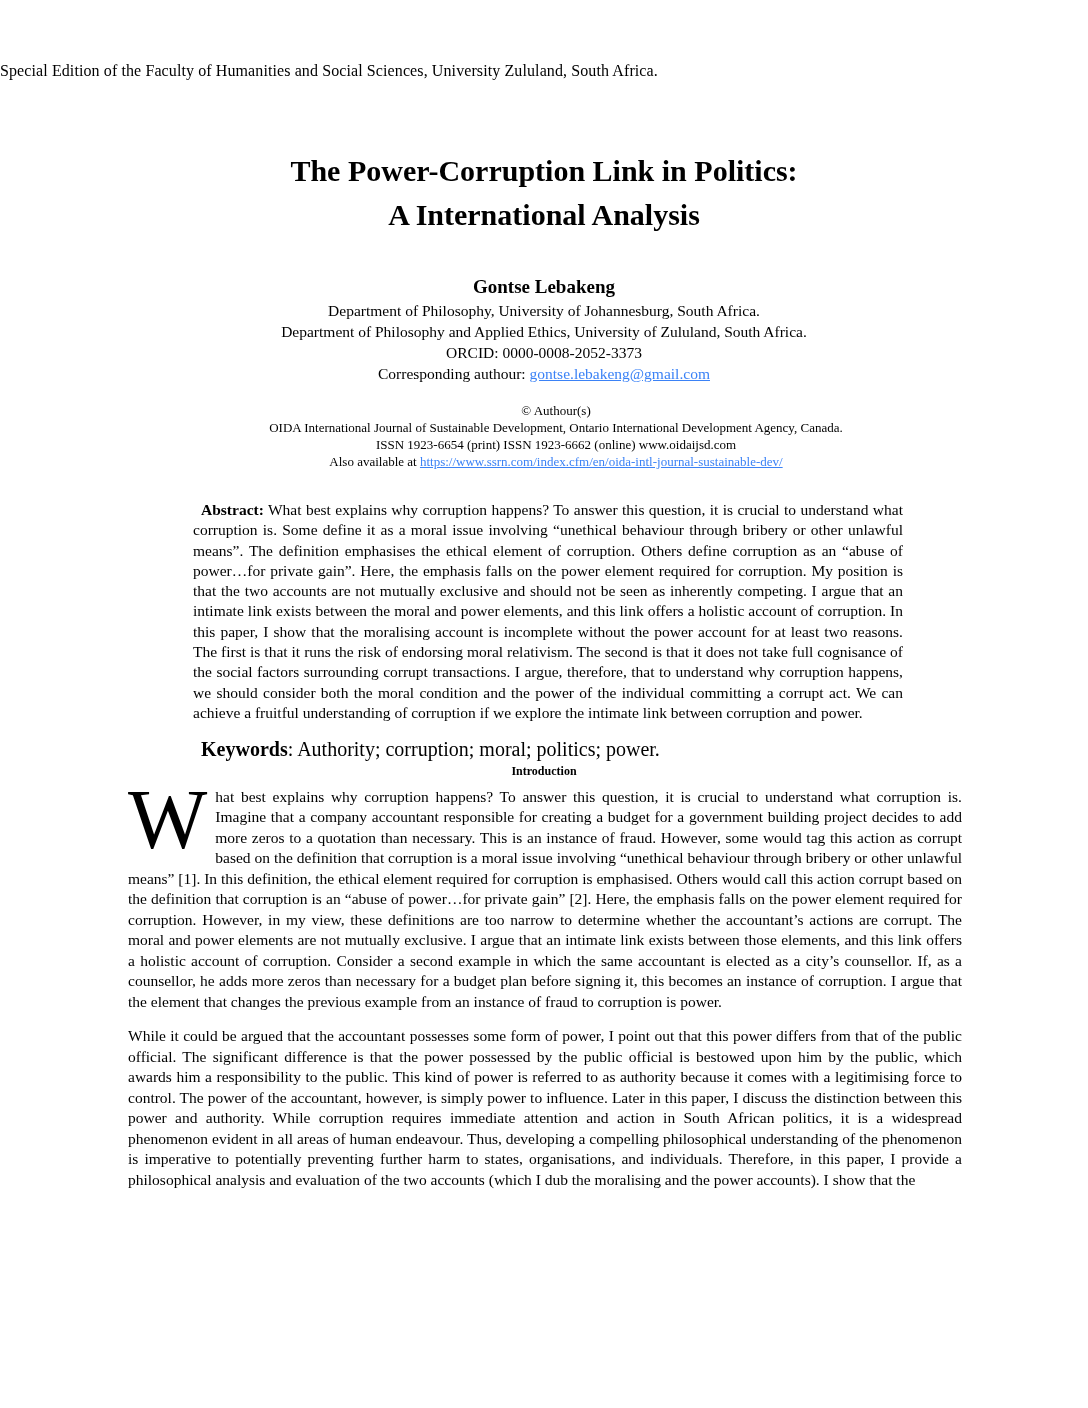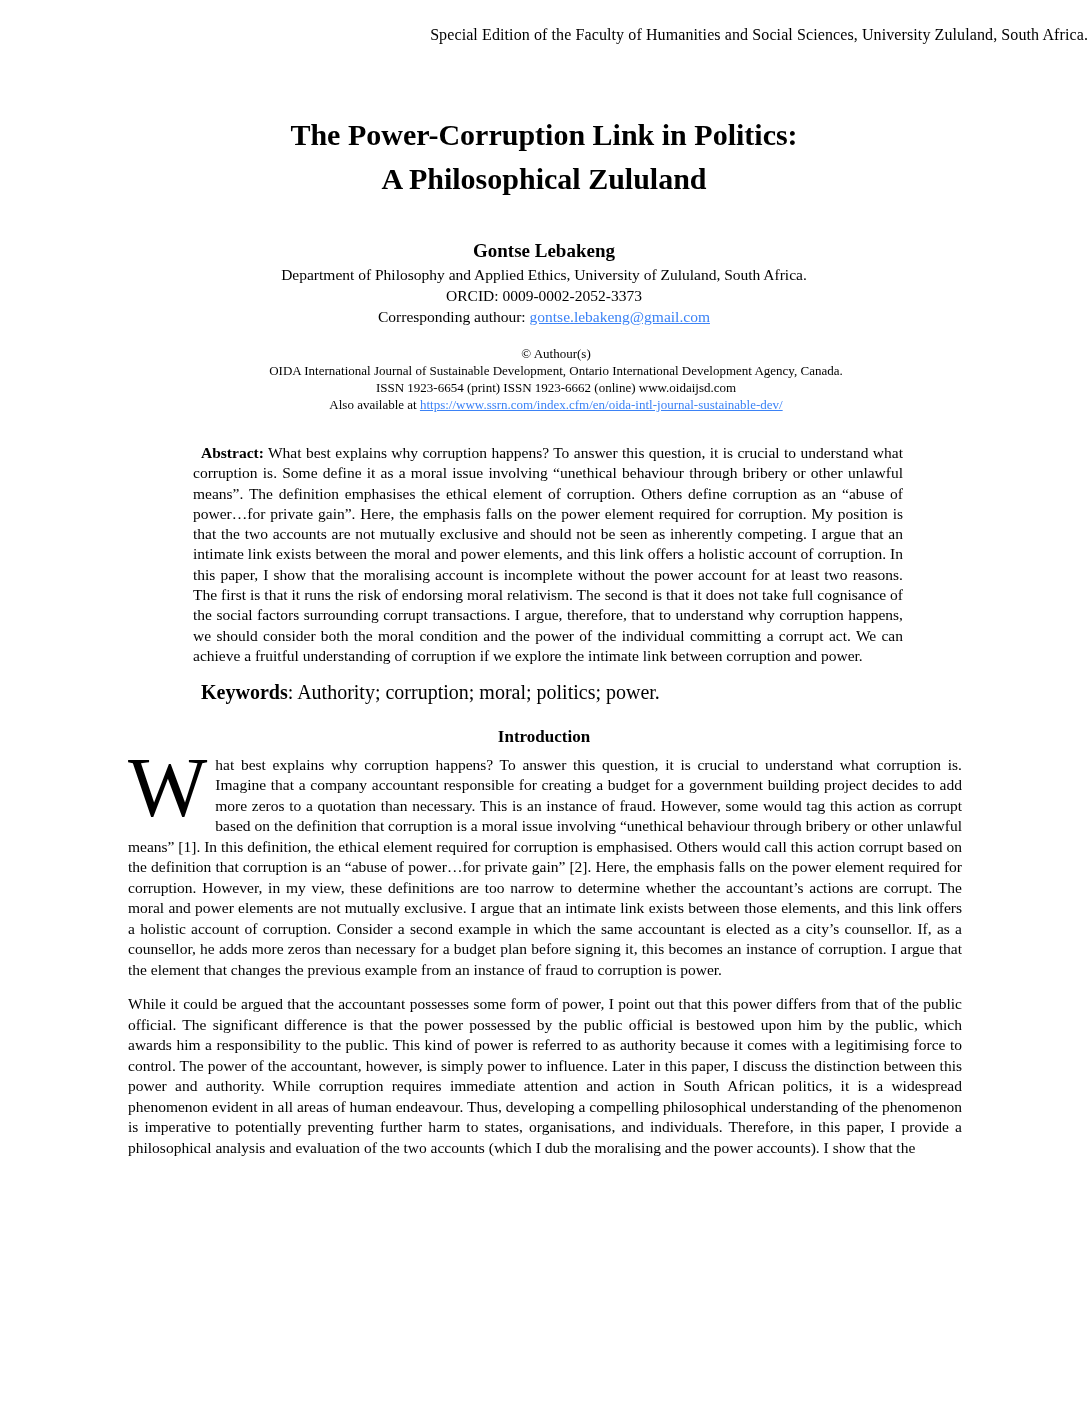--- a/index.html
+++ b/index.html
@@ -8,22 +8,22 @@
     position: relative;
     width: 1088px;
     height: 1408px;
     margin: 0 auto;
     background: #ffffff;
     color: #000000;
     font-family: "Liberation Serif", "DejaVu Serif", serif;
     overflow: hidden;
   }
   .header-line {
-    padding-top: 26px;
-    text-align: right;
+    padding-top: 62px;
+    text-align: left;
     font-size: 16px;
     letter-spacing: 0.1px;
   }
   .paper-title {
     margin-top: 69px;
     text-align: center;
     font-size: 30px;
     font-weight: bold;
     line-height: 1.45;
   }
@@ -58,23 +58,23 @@
     text-align: justify;
   }
   .keywords-line {
     margin: 16px 0 0 193px;
     width: 710px;
     font-size: 20px;
     line-height: 20.3px;
   }
   .bold { font-weight: bold; margin-left: 8px; }
   .section-heading {
-    margin-top: 24px;
+    margin-top: 4px;
     text-align: center;
-    font-size: 17px;
+    font-size: 12px;
     font-weight: bold;
   }
   .body-paragraph {
     margin: 8px 0 0 128px;
     width: 834px;
     font-size: 15.5px;
     line-height: 20.5px;
     text-align: justify;
   }
   .body-paragraph + .body-paragraph {
@@ -90,27 +90,28 @@
 </style>
 </head>
 <body>
 
 <div class="page">
 
   <div class="header-line">Special Edition of the Faculty of Humanities and Social Sciences, University Zululand, South Africa.</div>
 
   <div class="paper-title">
     <div>The Power-Corruption Link in Politics:</div>
-    <div>A Philosophical Zululand</div>
+    <div>A International Analysis</div>
   </div>
 
   <div class="author-block">
     <div class="author-name">Gontse Lebakeng</div>
+    <div>Department of Philosophy, University of Johannesburg, South Africa.</div>
     <div>Department of Philosophy and Applied Ethics, University of Zululand, South Africa.</div>
-    <div>ORCID: 0009-0002-2052-3373</div>
+    <div>ORCID: 0000-0008-2052-3373</div>
     <div><span>Corresponding authour: </span><a class="doc-link" href="#">gontse.lebakeng@gmail.com</a></div>
   </div>
 
   <div class="publisher-block">
     <div>© Authour(s)</div>
     <div>OIDA International Journal of Sustainable Development, Ontario International Development Agency, Canada.</div>
     <div>ISSN 1923-6654 (print) ISSN 1923-6662 (online) www.oidaijsd.com</div>
     <div><span>Also available at </span><a class="doc-link" href="#">https://www.ssrn.com/index.cfm/en/oida-intl-journal-sustainable-dev/</a></div>
   </div>
 

